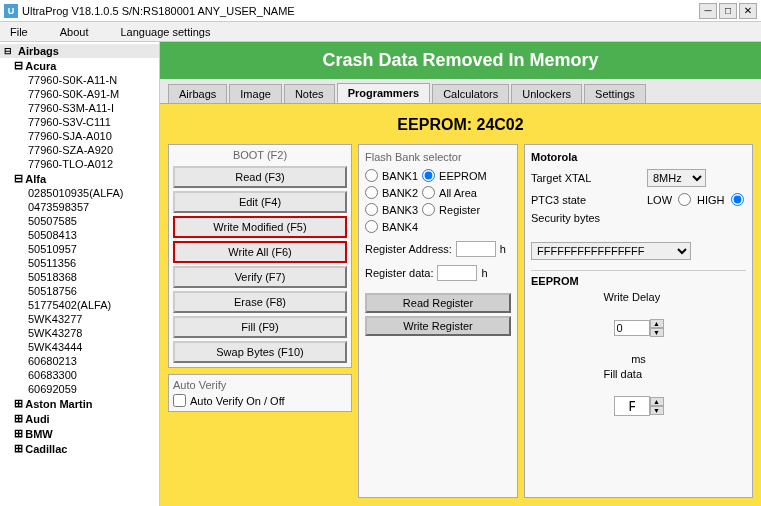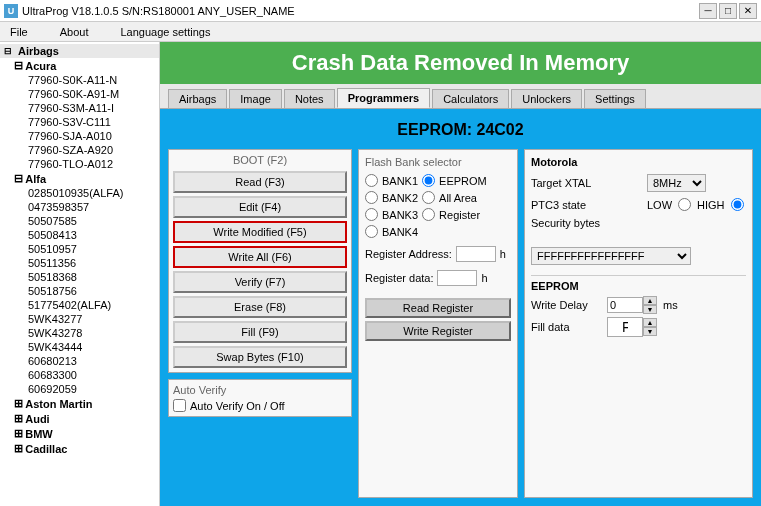--- a/index.html
+++ b/index.html
@@ -76,21 +76,21 @@
       display: flex;
       flex-direction: column;
       background: #f0f0f0;
     }
     
     
     .banner {
       background: #4caf50;
       color: white;
       text-align: center;
-      font-size: 22px;
+      font-size: 18px;
       font-weight: bold;
       padding: 8px 0;
     }
     
     
     .tabs-bar {
       background: #e8e8e8;
       border-bottom: 1px solid #aaa;
       display: flex;
       align-items: flex-end;
@@ -109,21 +109,21 @@
     .tab.active {
       background: #f0f0f0;
       border-bottom: 1px solid #f0f0f0;
       font-weight: bold;
     }
     
     
     .content-area {
       flex: 1;
       padding: 8px;
-      background: #0ea5e9;
+      background: #fde047;
       display: flex;
       flex-direction: column;
       gap: 6px;
     }
     
     .eeprom-title {
       text-align: center;
       font-size: 16px;
       font-weight: bold;
       padding: 4px 0;
@@ -216,21 +216,21 @@
     .moto-row { display: flex; align-items: center; gap: 6px; margin-top: 2px; }
     .moto-label { font-size: 11px; width: 110px; }
     .moto-select { font-size: 11px; border: 1px solid #aaa; padding: 1px; }
     .spin-input { display: flex; align-items: center; }
     .spin-input input { width: 44px; border: 1px solid #aaa; padding: 1px 2px; font-size: 11px; }
     .spin-btn { display: flex; flex-direction: column; }
     .spin-up, .spin-down { width: 14px; height: 9px; border: 1px solid #aaa; background: #e0e0e0; font-size: 7px; display: flex; align-items: center; justify-content: center; cursor: pointer; line-height: 1; }
     
     .eeprom-section { margin-top: 6px; border-top: 1px solid #ccc; padding-top: 4px; }
     .eeprom-section-title { font-weight: bold; font-size: 11px; margin-bottom: 4px; }
-    .eeprom-row { display: flex; align-items: center; gap: 6px; margin-bottom: 3px; }
+    .eeprom-row { display: flex; align-items: center; gap: 16px; margin-bottom: 3px; flex-direction: column; }
     .eeprom-label { font-size: 11px; width: 70px; }
     
     
     .sidebar::-webkit-scrollbar { width: 12px; }
     .sidebar::-webkit-scrollbar-track { background: #f0f0f0; }
     .sidebar::-webkit-scrollbar-thumb { background: #c0c0c0; border: 1px solid #aaa; }
   </style>
 </head>
 <body>
 

